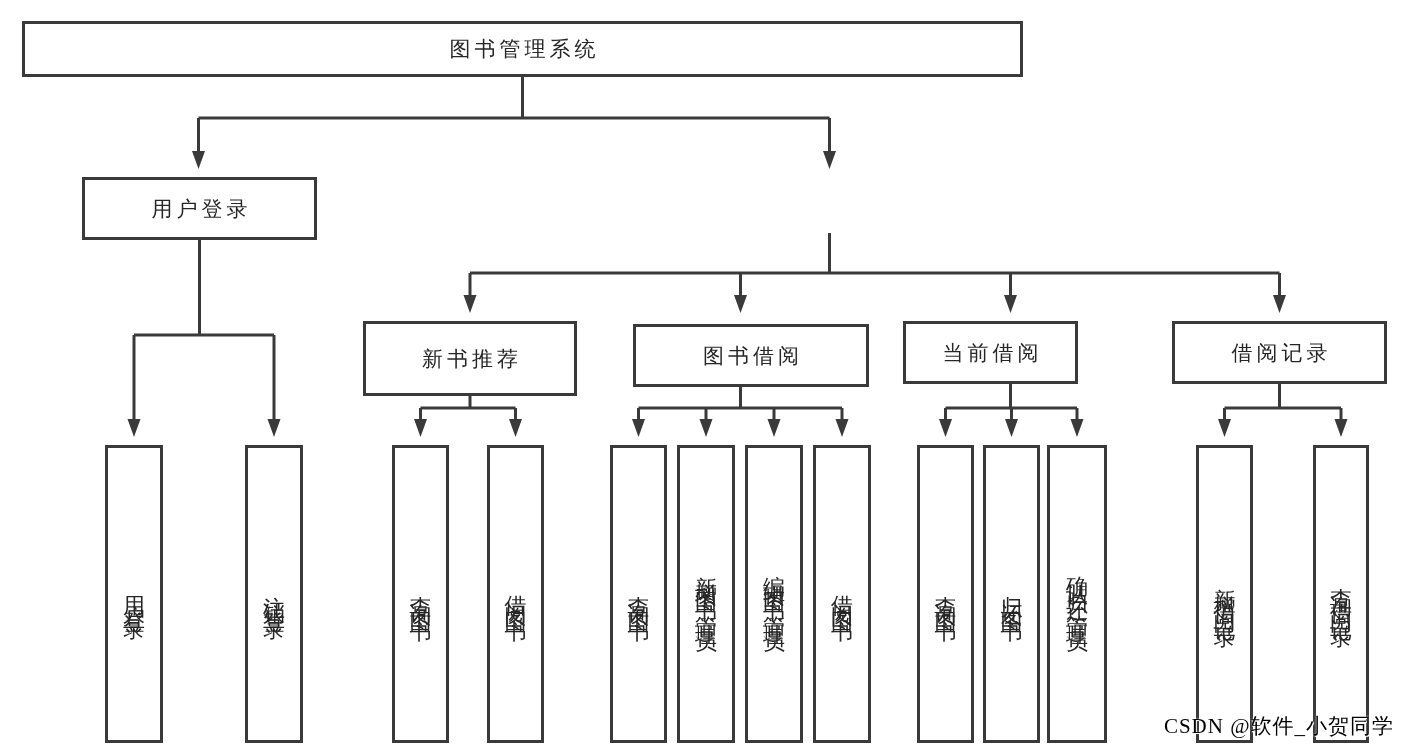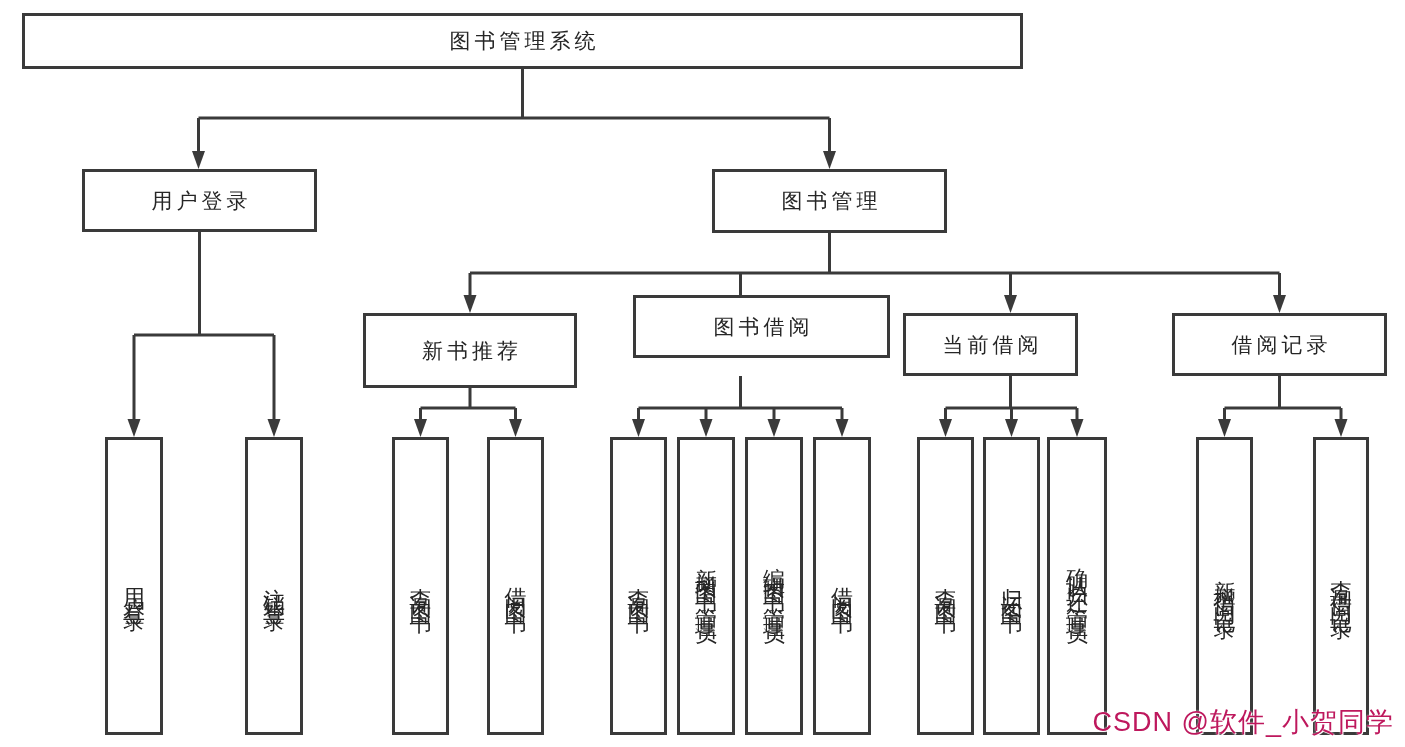--- a/index.html
+++ b/index.html
@@ -26,45 +26,47 @@
   .node {
     position: absolute;
     box-sizing: border-box;
     background: #ffffff;
     border: 3px solid #3a3a3a;
     color: #262626;
     display: flex;
     align-items: center;
     justify-content: center;
     z-index: 1;
+    margin-top: 8px;
   }
   .hbox {
     font-size: 21px;
     letter-spacing: 4px;
     text-indent: 4px; 
     white-space: nowrap;
   }
   .vbox {
     writing-mode: vertical-rl;
     text-orientation: mixed;
     font-size: 22px;
     letter-spacing: 8px;
     line-height: 1;
     white-space: nowrap;
   }
   .watermark {
     position: absolute;
     right: 11px;
     bottom: 7px;
-    font-size: 27px;
-    color: #be185d;
+    font-size: 21px;
+    color: #000000;
     text-shadow: 0 0 2px #ffffff, 1px 1px 0 #ffffff;
     letter-spacing: 1px;
     z-index: 3;
     white-space: nowrap;
+    font-family: Liberation Serif, serif;
   }
 </style>
 </head>
 <body>
 
 <div class="canvas">
 
   <svg class="connector-layer" id="connector-layer" viewBox="0 0 1405 747">
       <path d="M522.5,69 L522.5,118 M198.5,118 L829.5,118 M198.5,118 L198.5,162 M829.5,118 L829.5,162" fill="none" stroke="#3a3a3a" stroke-width="3"></path>
       <polygon points="192,151 205,151 198.5,169" fill="#3a3a3a"></polygon>
@@ -90,24 +92,23 @@
       <polygon points="1005,419 1018,419 1011.5,437" fill="#3a3a3a"></polygon>
       <polygon points="1070.5,419 1083.5,419 1077,437" fill="#3a3a3a"></polygon>
       <path d="M1279.5,376 L1279.5,408 M1224.5,408 L1341,408 M1224.5,408 L1224.5,430 M1341,408 L1341,430" fill="none" stroke="#3a3a3a" stroke-width="3"></path>
       <polygon points="1218,419 1231,419 1224.5,437" fill="#3a3a3a"></polygon>
       <polygon points="1334.5,419 1347.5,419 1341,437" fill="#3a3a3a"></polygon>
     </svg>
 
   <div class="node hbox" style="left:22px; top:13px; width:1001px; height:56px;">图书管理系统</div>
 
   <div class="node hbox" style="left:82px; top:169px; width:235px; height:63px;">用户登录</div>
-  <div class="node hbox" style="left:712px; top:169px; width:235px; height:64px;">图书管理</div>
 
   <div class="node hbox" style="left:363px; top:313px; width:214px; height:75px;">新书推荐</div>
-  <div class="node hbox" style="left:633px; top:295px; width:257px; height:63px;">图书借阅</div>
+  <div class="node hbox" style="left:633px; top:316px; width:236px; height:63px;">图书借阅</div>
   <div class="node hbox" style="left:903px; top:313px; width:175px; height:63px;">当前借阅</div>
   <div class="node hbox" style="left:1172px; top:313px; width:215px; height:63px;">借阅记录</div>
 
   <div class="node vbox" style="left:105px; top:437px; width:58px; height:298px;">用户登录</div>
   <div class="node vbox" style="left:245px; top:437px; width:58px; height:298px;">注销登录</div>
 
   <div class="node vbox" style="left:392px; top:437px; width:57px; height:298px;">查询图书</div>
   <div class="node vbox" style="left:487px; top:437px; width:57px; height:298px;">借阅图书</div>
 
   <div class="node vbox" style="left:610px; top:437px; width:57px; height:298px;">查询图书</div>

